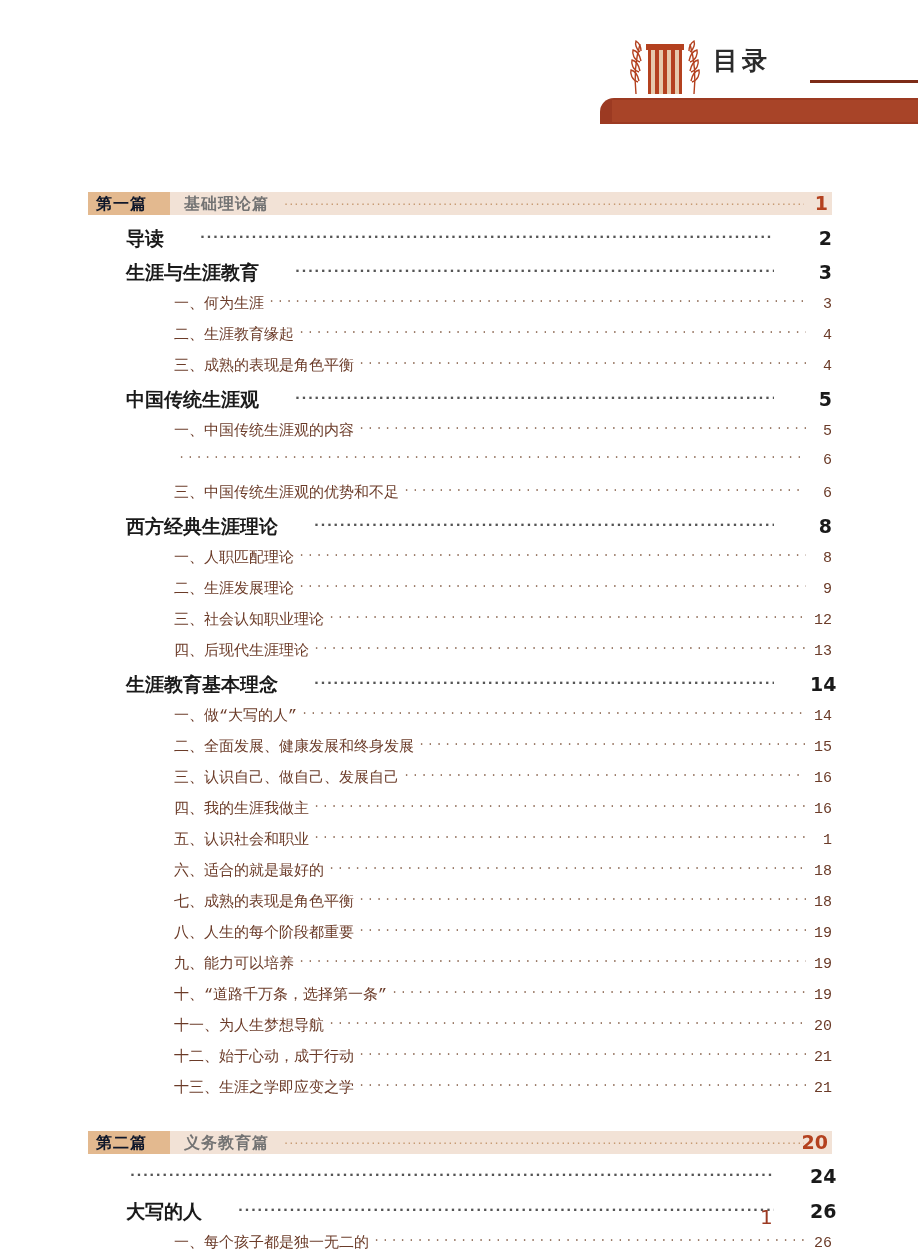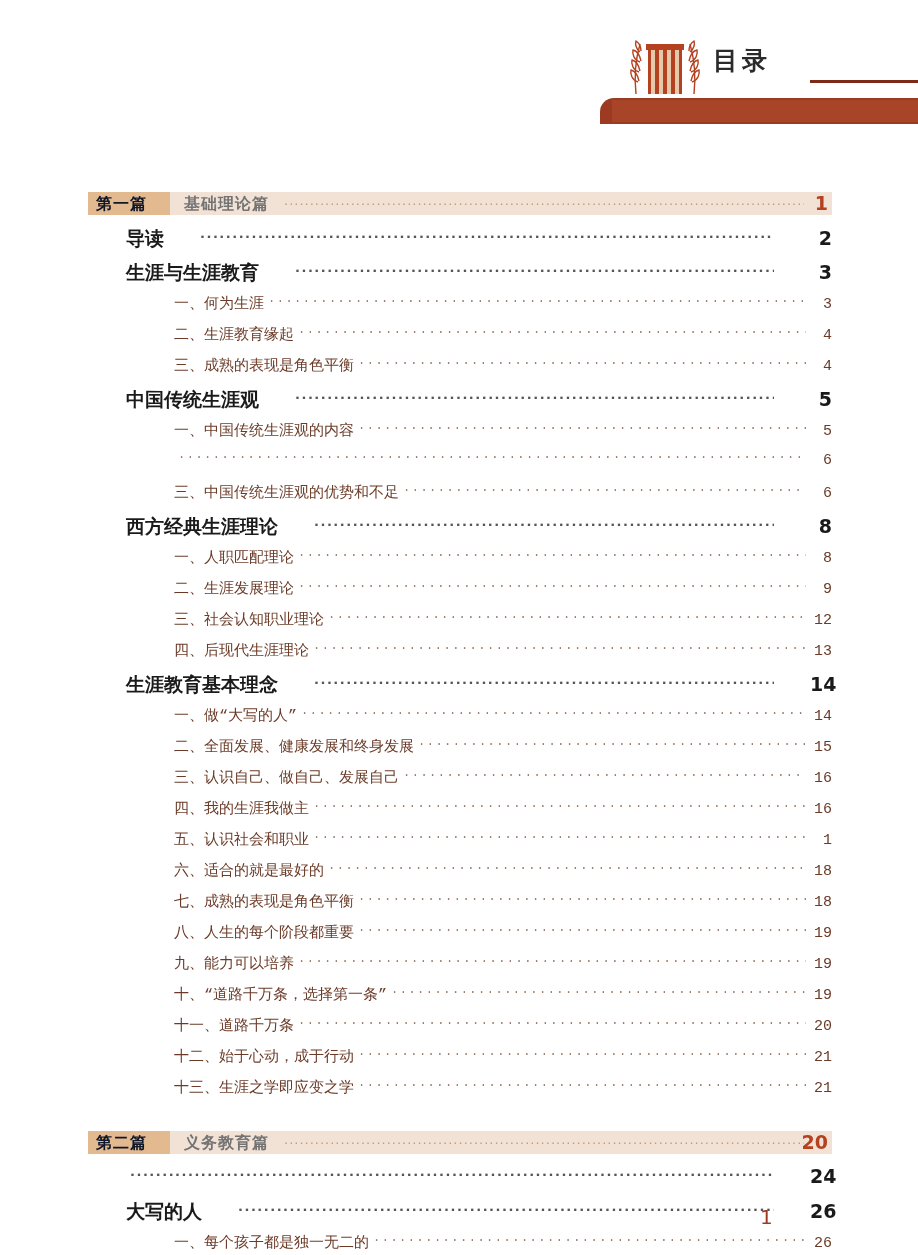--- a/index.html
+++ b/index.html
@@ -346,21 +346,21 @@
       <span class="txt">九、能力可以培养</span>
       <span class="dots">········································································································································································································</span>
       <span class="pg">19</span>
     </div>
     <div class="row lvl2">
       <span class="txt">十、“道路千万条，选择第一条”</span>
       <span class="dots">········································································································································································································</span>
       <span class="pg">19</span>
     </div>
     <div class="row lvl2">
-      <span class="txt">十一、道路千万条</span>
+      <span class="txt">十一、为人生梦想导航</span>
       <span class="dots">········································································································································································································</span>
       <span class="pg">20</span>
     </div>
     <div class="row lvl2">
       <span class="txt">十二、始于心动，成于行动</span>
       <span class="dots">········································································································································································································</span>
       <span class="pg">21</span>
     </div>
     <div class="row lvl2">
       <span class="txt">十三、生涯之学即应变之学</span>

